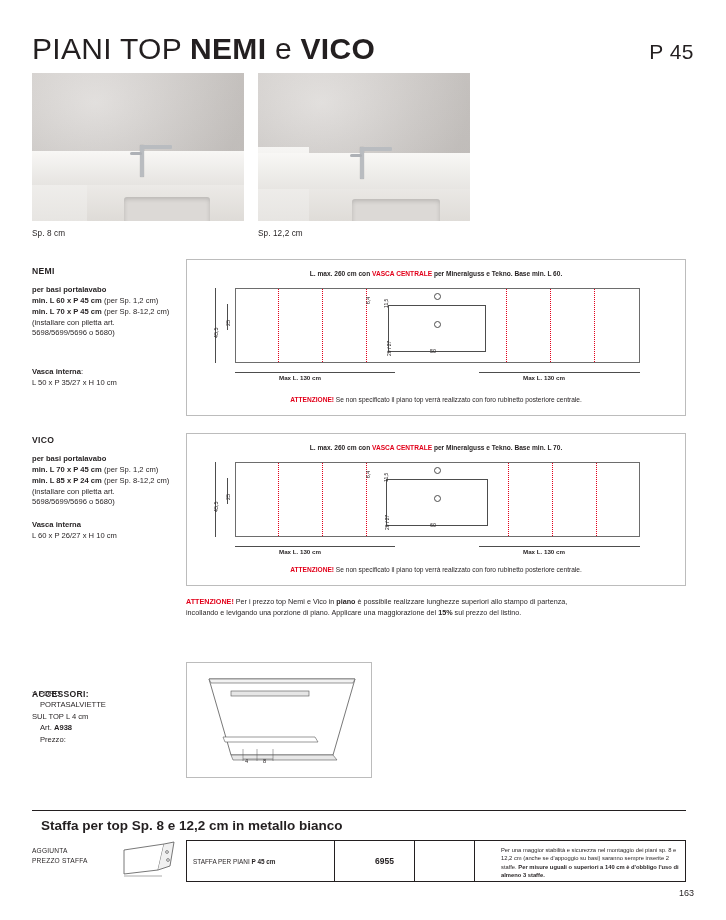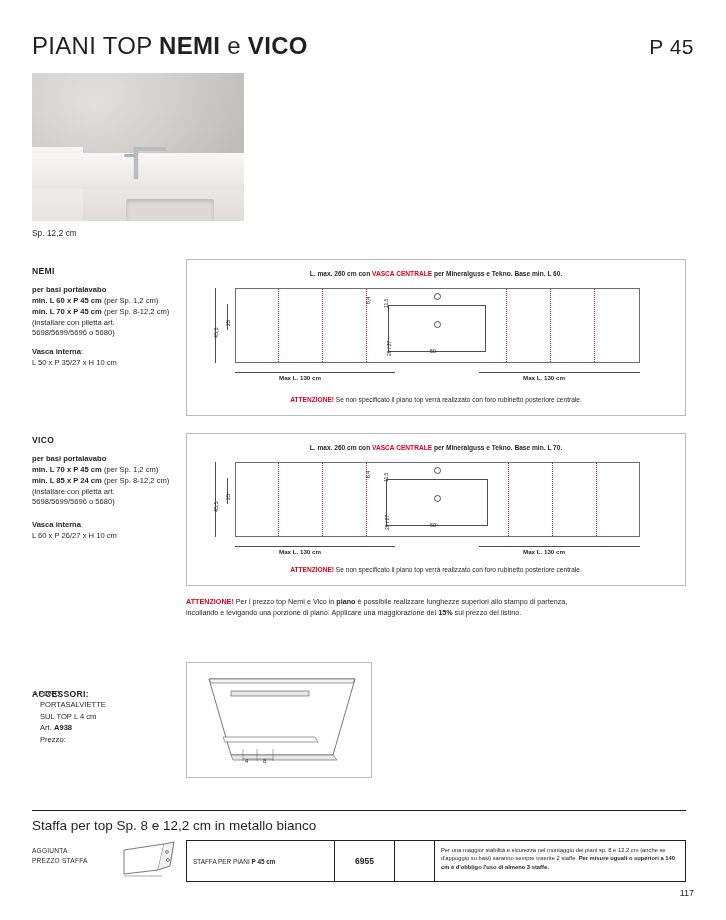--- a/index.html
+++ b/index.html
@@ -15,21 +15,21 @@
   }
   .page { position: relative; width: 726px; height: 920px; }
 
   
   .header {
     position: absolute;
     left: 32px; top: 32px; right: 32px;
     display: flex; align-items: baseline; justify-content: space-between;
   }
   .title {
-    font-size: 24px;
+    font-size: 30px;
     letter-spacing: 0.3px;
     font-weight: 300;
     color: #231f20;
     white-space: nowrap;
   }
   .title b { font-weight: 700; }
   .title .lt { font-weight: 300; }
   .page-code {
     font-size: 21px;
     font-weight: 300;
@@ -150,22 +150,22 @@
   .attn-block .b { font-weight: 700; }
 
   
   .acc-title { position: absolute; font-size: 8.6px; font-weight: 700; letter-spacing: .3px; }
   .acc-list { position: absolute; font-size: 7.6px; line-height: 1.5; color: #231f20; }
   .acc-list .b { font-weight: 700; }
   .acc-panel { position: absolute; border: 1px solid #bcbcbc; background: #fff; }
 
   
   .rule { position: absolute; background: #231f20; height: 1px; }
-  .staffa-title { position: absolute; font-size: 13.5px; font-weight: 400; color:#231f20; }
-  .tbl { position: absolute; border: 1px solid #231f20; display: flex; font-size: 6.4px; }
+  .staffa-title { position: absolute; font-size: 13.5px; font-weight: 700; color:#231f20;margin-left:9px; }
+  .tbl { position: absolute; border: 1px solid #231f20; display: flex; font-size: 6.4px; gap: 20px; }
   .tbl .c { border-right: 1px solid #231f20; padding: 5px 6px; display: flex; align-items: center; }
   .tbl .c:last-child { border-right: none; }
   .aggiunta { position: absolute; font-size: 6.6px; line-height: 1.45; letter-spacing: .2px; }
   .note { font-size: 5.8px; line-height: 1.45; }
   .note .b { font-weight: 700; }
   .pg-num { position: absolute; right: 32px; bottom: 22px; font-size: 9px; color: #231f20; }
   .bracket-ico { position: absolute; }
 </style>
 </head>
 <body>
@@ -173,20 +173,35 @@
 <div class="page">
 
   <div class="header">
     <div class="title"><span class="lt">PIANI TOP </span><b>NEMI</b><span class="lt"> e </span><b>VICO</b></div>
     <div class="page-code">P 45</div>
   </div>
 
   <div class="photos">
 
 
+    <div class="photo-block">
+      <div class="photo">
+        <div class="bg"></div>
+        <div class="wallshadow"></div>
+        <div class="cab" style="height:36px;background:linear-gradient(180deg,#eceae7,#dedbd7);"></div>
+        <div class="cab2" style="width:26%;height:70px;"></div>
+        <div class="top" style="left:0;top:78px;width:212px;height:34px;background:linear-gradient(180deg,#f8f7f5,#e6e4e1);"></div>
+        <div class="basin" style="left:92px;top:124px;width:86px;height:26px;background:#dcd9d6;"></div>
+
+        <div class="tap-body" style="left:108px;top:72px;height:32px;"></div>
+        <div class="tap-arm" style="left:108px;top:72px;width:32px;"></div>
+        <div class="tap-handle" style="left:98px;top:79px;"></div>
+      </div>
+      <div class="photo-cap">Sp. 8 cm</div>
+    </div>
 
     <div class="photo-block">
       <div class="photo">
         <div class="bg"></div>
         <div class="wallshadow"></div>
         <div class="cab" style="height:40px;background:linear-gradient(180deg,#edebe8,#dfdcd8);"></div>
         <div class="cab2" style="width:24%;height:74px;"></div>
         <div class="top" style="left:0;top:80px;width:212px;height:36px;background:linear-gradient(180deg,#f8f7f5,#e7e5e2);"></div>
         <div class="basin" style="left:94px;top:126px;width:88px;height:24px;background:#dcd9d6;"></div>
 
@@ -201,21 +216,21 @@
 
   <div class="spec" style="left:32px; top:265px;">
     <div class="hd">NEMI</div>
     <p>
       <span class="b">per basi portalavabo</span><br>
       <span class="b">min. L 60 x P 45 cm</span><span> (per Sp. 1,2 cm)</span><br>
       <span class="b">min. L 70 x P 45 cm</span><span> (per Sp. 8-12,2 cm)</span><br>
       <span>(installare con piletta art.</span><br>
       <span>5698/5699/5696 o 5680)</span>
     </p>
-    <p style="margin-top:8px;">
+    <p style="margin-top:28px;">
       <span class="b">Vasca interna</span><span>:</span><br>
       <span>L 50 x P 35/27 x H 10 cm</span>
     </p>
   </div>
 
   <div class="panel" style="left:186px; top:259px; width:500px; height:157px;">
     <div class="dwg-title"><span>L. max. 260 cm con </span><span class="red">VASCA CENTRALE</span><span> per Mineralguss e Tekno. Base min. L 60.</span></div>
 
     <div class="slab" style="left:48px; top:28px; width:405px; height:75px;">
       <div class="vline" style="left:42px;"></div>
@@ -298,21 +313,21 @@
   <div class="attn-block" style="top:597px;">
     <span class="red">ATTENZIONE!</span><span> Per i prezzo top Nemi e Vico in </span><span class="b">piano</span><span> è possibile realizzare lunghezze superiori allo stampo di partenza,</span><br>
     <span>incollando e levigando una porzione di piano. Applicare una maggiorazione del </span><span class="b">15%</span><span> sul prezzo del listino.</span>
   </div>
 
   <div class="acc-title" style="left:32px; top:689px;">ACCESSORI:</div>
   <div class="acc-list" style="left:32px; top:688px; width:140px;">
     <span>&gt;</span>
     <span>FORO</span><br>
     <span style="margin-left:8px; display:inline-block;">PORTASALVIETTE</span><br>
-    <span style="margin-left:8px; display:inline-block;">SUL TOP L 4 cm</span><br>
+    <span style="display:inline-block;">SUL TOP L 4 cm</span><br>
     <span style="margin-left:8px; display:inline-block;"><span>Art. </span><span class="b">A938</span></span><br>
     <span style="margin-left:8px; display:inline-block;">Prezzo:</span>
   </div>
 
   <div class="acc-panel" style="left:186px; top:662px; width:186px; height:116px;">
     <svg width="186" height="116" viewBox="0 0 186 116">
       <polygon points="22,16 168,16 146,92 44,92" fill="#ffffff" stroke="#555" stroke-width="0.8"></polygon>
       <polygon points="22,16 168,16 166,20 24,20" fill="#f2f2f2" stroke="#555" stroke-width="0.6"></polygon>
       <polygon points="44,92 146,92 150,97 46,97" fill="#e8e8e8" stroke="#555" stroke-width="0.6"></polygon>
       <polygon points="36,74 128,74 131,79 38,79" fill="#ffffff" stroke="#555" stroke-width="0.6"></polygon>
@@ -350,14 +365,14 @@
     <div class="c" style="width:148px;">
       <span><span>STAFFA PER PIANI </span><span style="font-weight:700;">P 45 cm</span></span>
     </div>
     <div class="c" style="width:60px; justify-content:center; font-weight:700; font-size:8.5px;">6955</div>
     <div class="c" style="width:40px;"></div>
     <div class="c note" style="flex:1; align-items:flex-start; padding-top:5px;">
       <span><span>Per una maggior stabilità e sicurezza nel montaggio dei piani sp. 8 e 12,2 cm (anche se d'appoggio su basi) saranno sempre inserite 2 staffe. </span><span class="b">Per misure uguali o superiori a 140 cm è d'obbligo l'uso di almeno 3 staffe.</span></span>
     </div>
   </div>
 
-  <div class="pg-num">117</div>
+  <div class="pg-num">163</div>
 </div>
 
 </body></html>

